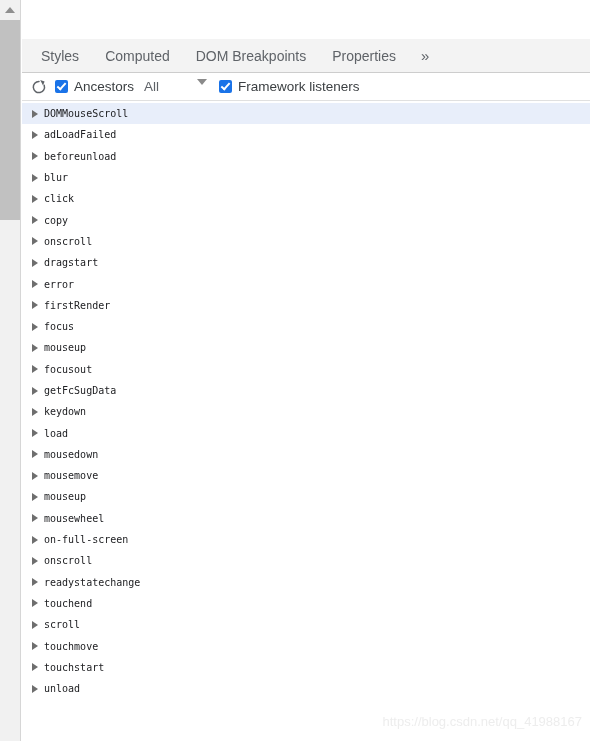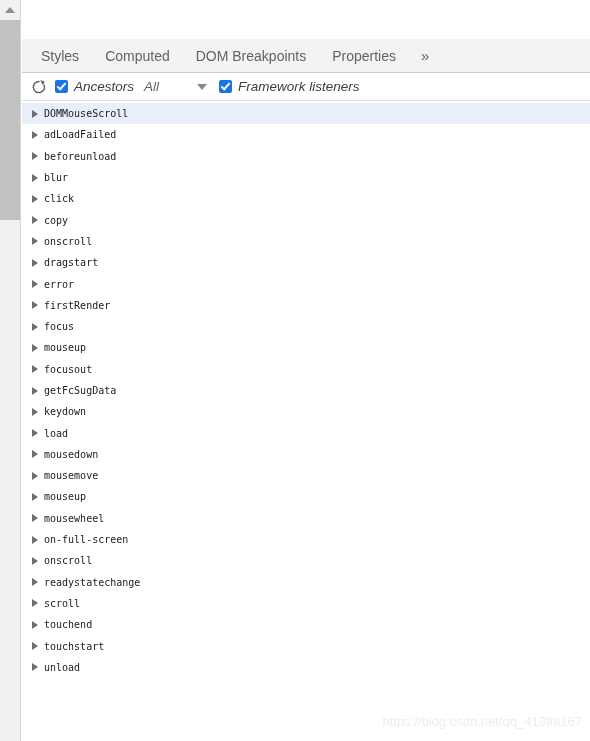--- a/index.html
+++ b/index.html
@@ -129,21 +129,20 @@
   #filter-toolbar {
     height: 28px;
     background: #ffffff;
     border-bottom: 1px solid #e0e0e0;
     display: flex;
     align-items: center;
     padding-left: 5px;
     box-sizing: border-box;
     font-size: 13.5px;
     color: #3c4043;
-    font-style: italic;
   }
   #refresh-button {
     width: 24px;
     height: 24px;
     display: flex;
     align-items: center;
     justify-content: center;
     margin-right: 4px;
   }
   .cb-group {
@@ -171,21 +170,20 @@
     border-width: 0 2px 2px 0;
     transform: rotate(42deg);
   }
   .cb-label {
     color: #3c4043;
     font-size: 13.5px;
   }
   #ancestors-group { margin-right: 10px; }
   #type-select {
     display: flex;
-    align-items: center;
     margin-right: 12px;
     color: #5f6368;
     font-size: 13.5px;
   }
   #type-select-value { margin-right: 38px; }
   .caret-down {
     width: 0;
     height: 0;
     border-left: 5px solid transparent;
     border-right: 5px solid transparent;
@@ -387,25 +385,29 @@
         <div class="listener-row">
           <span class="disclosure-triangle"></span>
           <span>onscroll</span>
         </div>
         <div class="listener-row">
           <span class="disclosure-triangle"></span>
           <span>readystatechange</span>
         </div>
         <div class="listener-row">
           <span class="disclosure-triangle"></span>
+          <span>touchend</span>
+        </div>
+        <div class="listener-row">
+          <span class="disclosure-triangle"></span>
           <span>scroll</span>
         </div>
         <div class="listener-row">
           <span class="disclosure-triangle"></span>
-          <span>touchend</span>
+          <span>touchmove</span>
         </div>
         <div class="listener-row">
           <span class="disclosure-triangle"></span>
           <span>touchstart</span>
         </div>
         <div class="listener-row">
           <span class="disclosure-triangle"></span>
           <span>unload</span>
         </div>
       </div>

